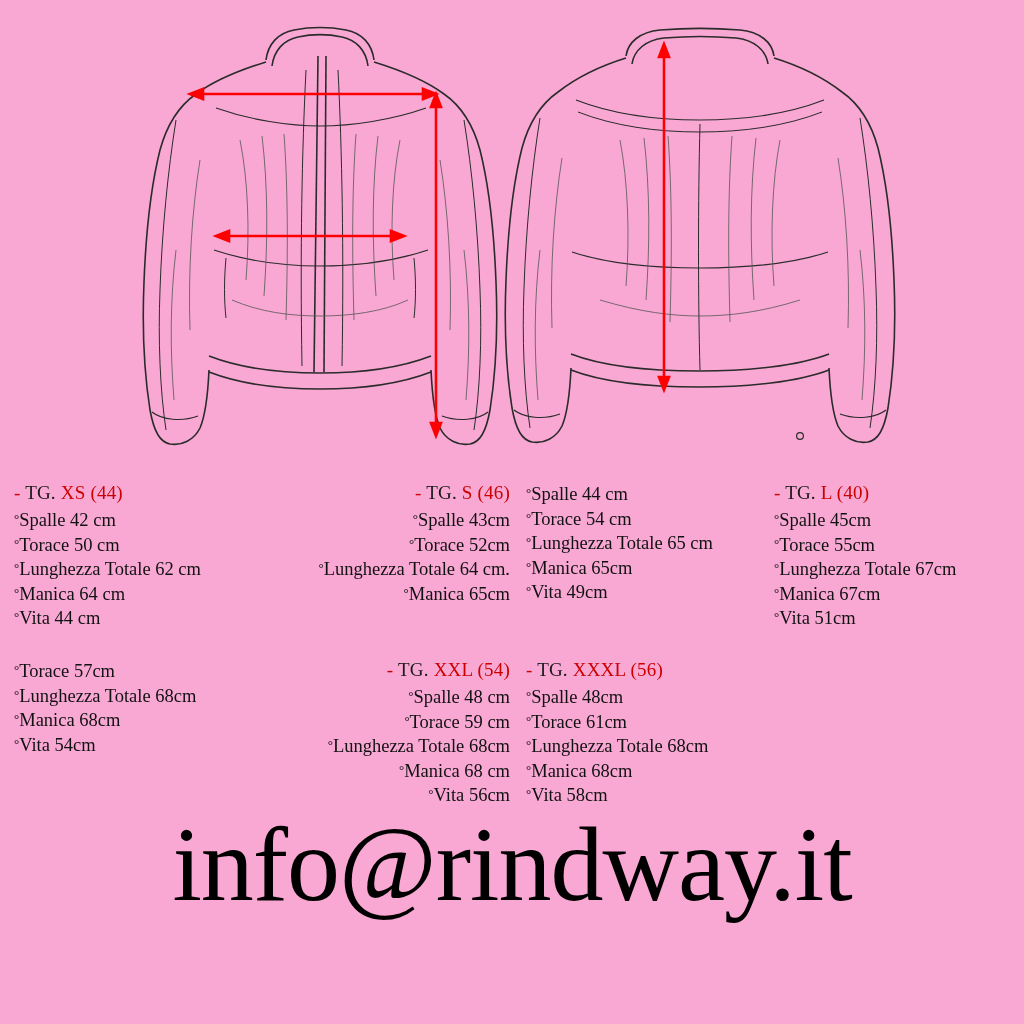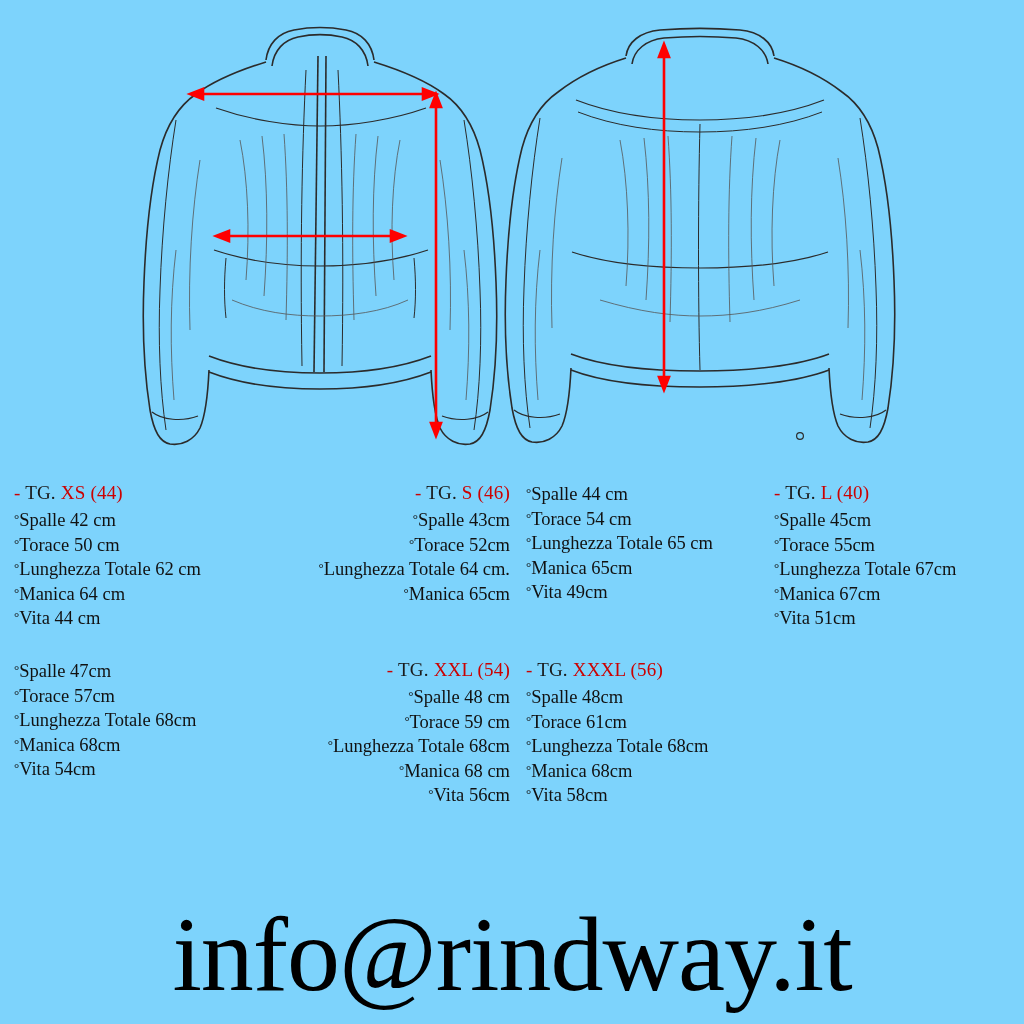--- a/index.html
+++ b/index.html
@@ -4,21 +4,21 @@
 <style>
   html, body {
     margin: 0;
     padding: 0;
     background: #ffffff;
   }
   #page {
     position: relative;
     width: 1024px;
     height: 1024px;
-    background: #7dd3fc;
+    background: #f9a8d4;
     overflow: hidden;
     font-family: "Liberation Serif", serif;
   }
 
   
   #illustration {
     position: absolute;
     left: 0;
     top: 0;
     width: 1024px;
@@ -71,21 +71,21 @@
   .size-line .deg {
     font-size: 13px;
     vertical-align: 3px;
   }
   .row2 { margin-top: 28px; }
 
   
   #footer-email {
     position: absolute;
     left: 0;
-    top: 902px;
+    top: 812px;
     width: 1024px;
     text-align: center;
     font-family: "Liberation Serif", serif;
     font-size: 106px;
     color: #000000;
     letter-spacing: -1px;
     line-height: 1;
   }
 </style>
 </head>
@@ -266,21 +266,20 @@
         <div class="size-line"><span class="deg">°</span><span>Lunghezza Totale 67cm</span></div>
         <div class="size-line"><span class="deg">°</span><span>Manica  67cm</span></div>
         <div class="size-line"><span class="deg">°</span><span>Vita  51cm</span></div>
       </div>
 
     </div>
 
     <div class="size-row row2">
 
       <div class="size-block col1">
-        <div class="size-line"><span class="deg">°</span><span>Spalle  47cm</span></div>
         <div class="size-line"><span class="deg">°</span><span>Torace  57cm</span></div>
         <div class="size-line"><span class="deg">°</span><span>Lunghezza Totale 68cm</span></div>
         <div class="size-line"><span class="deg">°</span><span>Manica  68cm</span></div>
         <div class="size-line"><span class="deg">°</span><span>Vita  54cm</span></div>
       </div>
 
       <div class="size-block col2">
         <div class="size-title">
           <span class="dash">-</span>
           <span class="tg">TG.</span>

